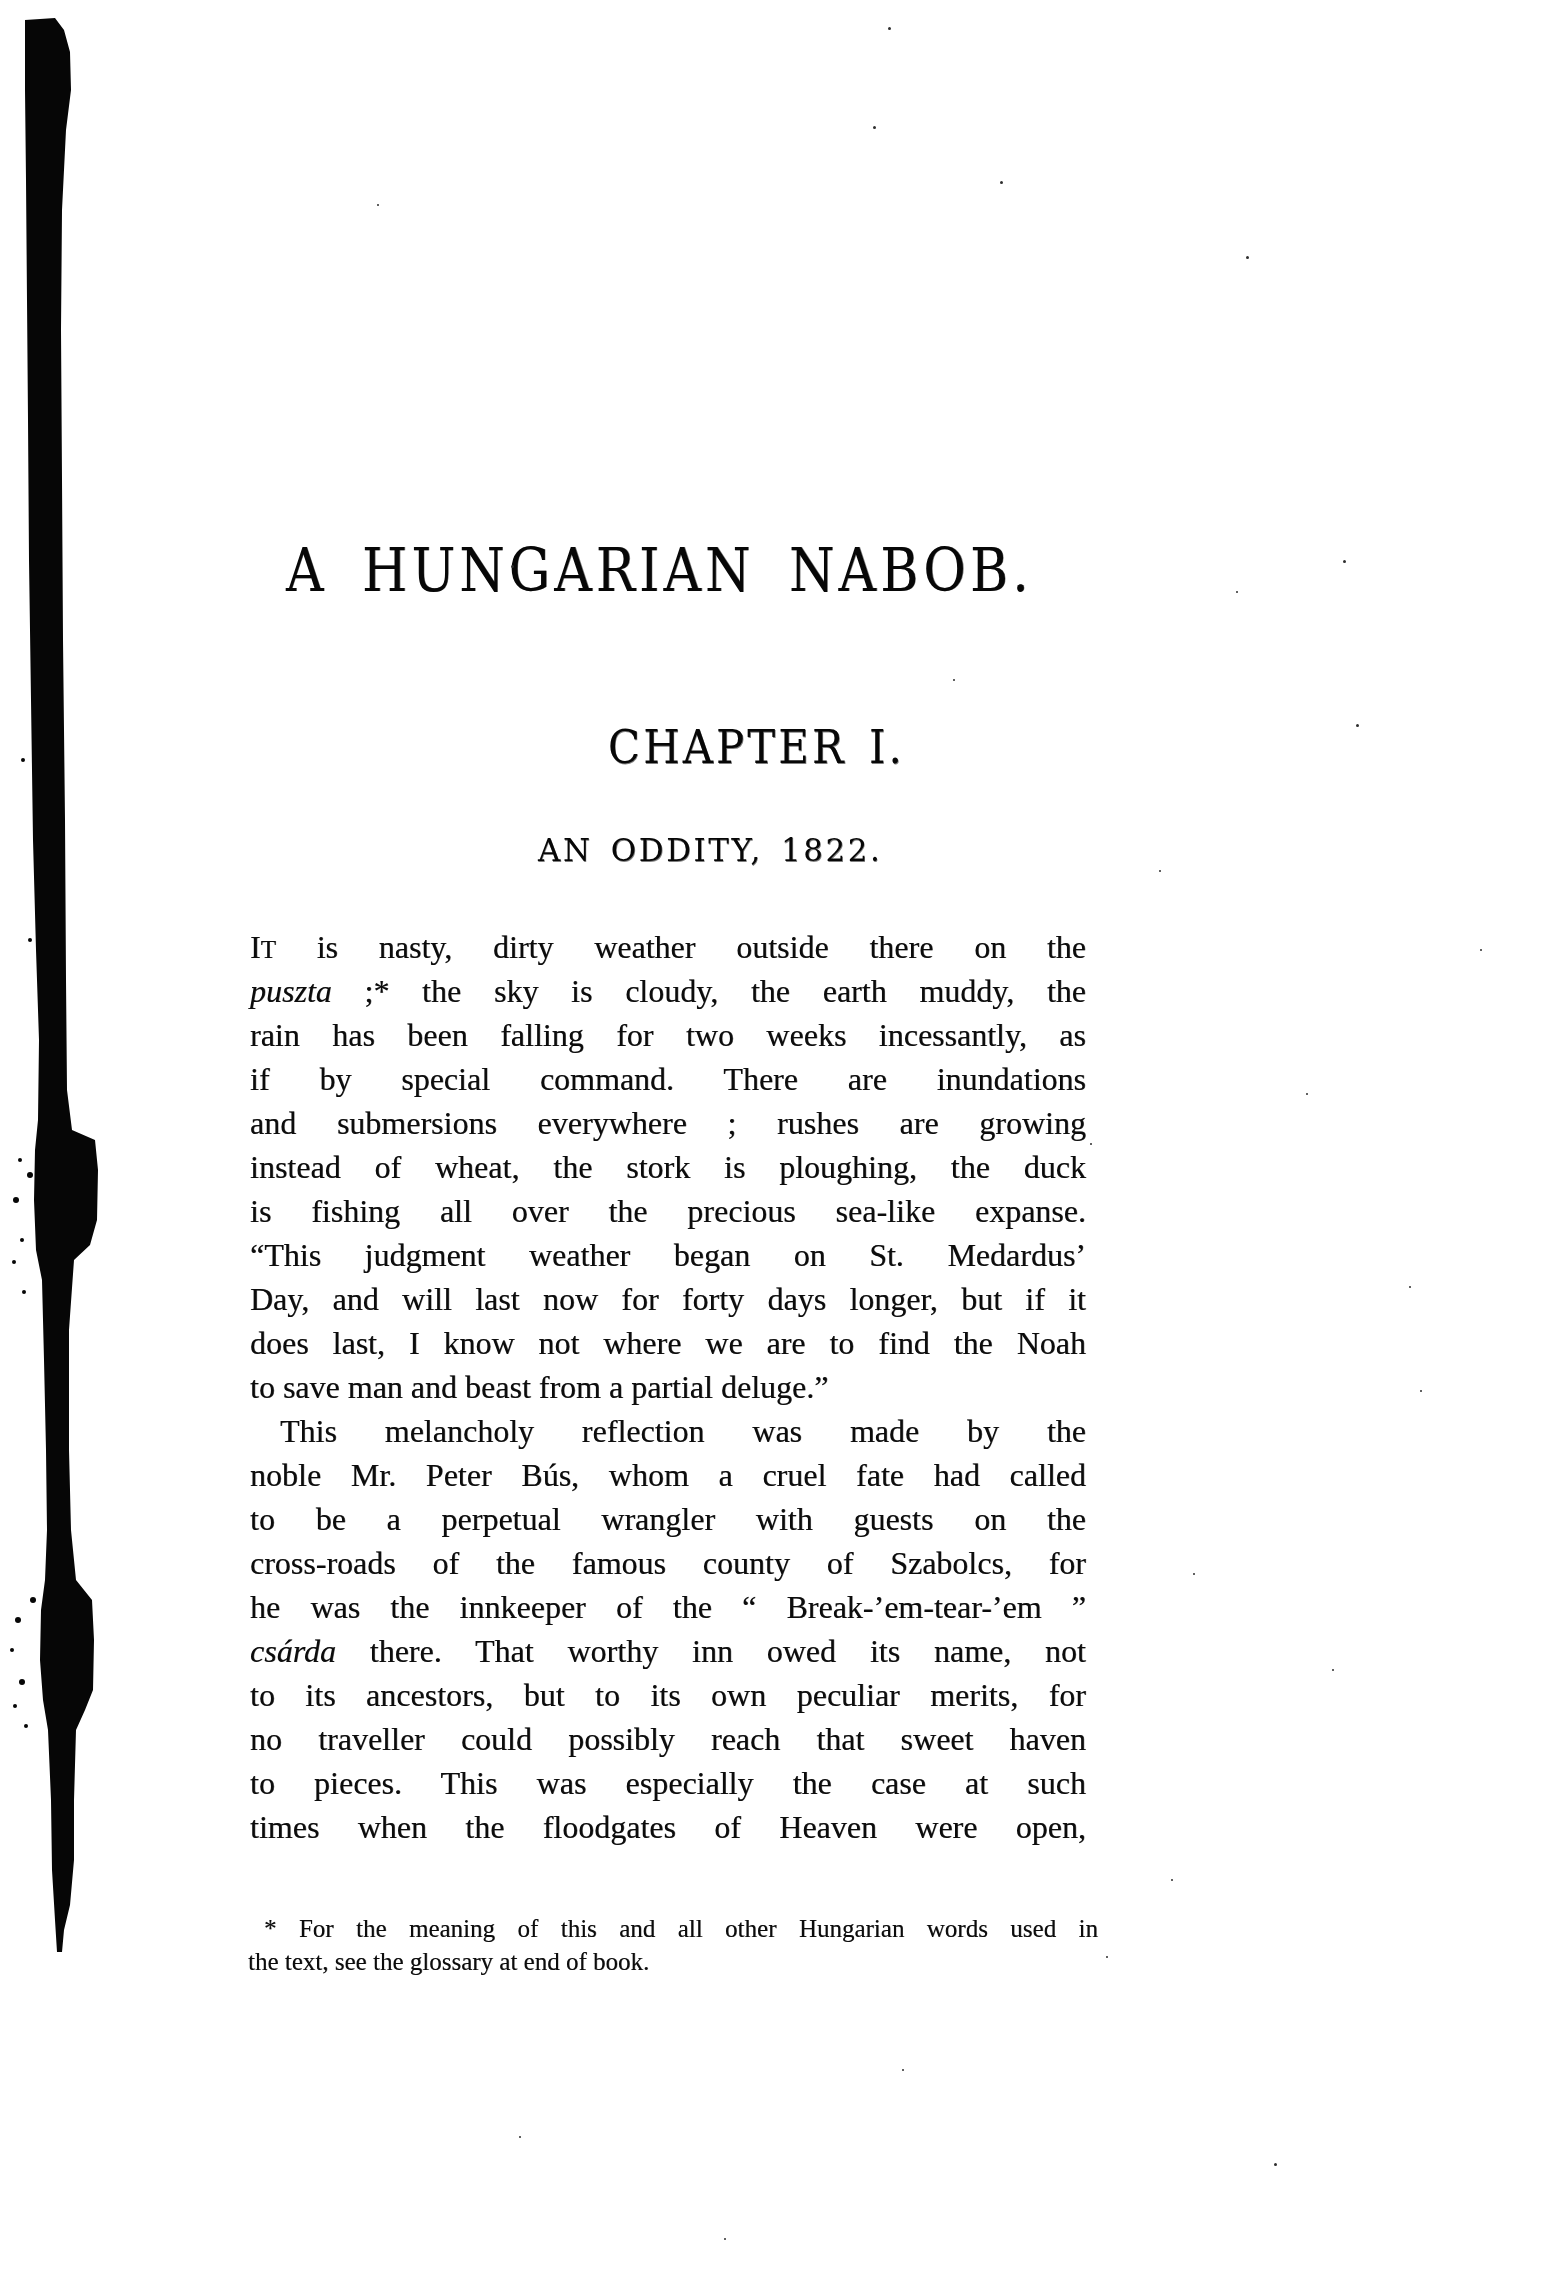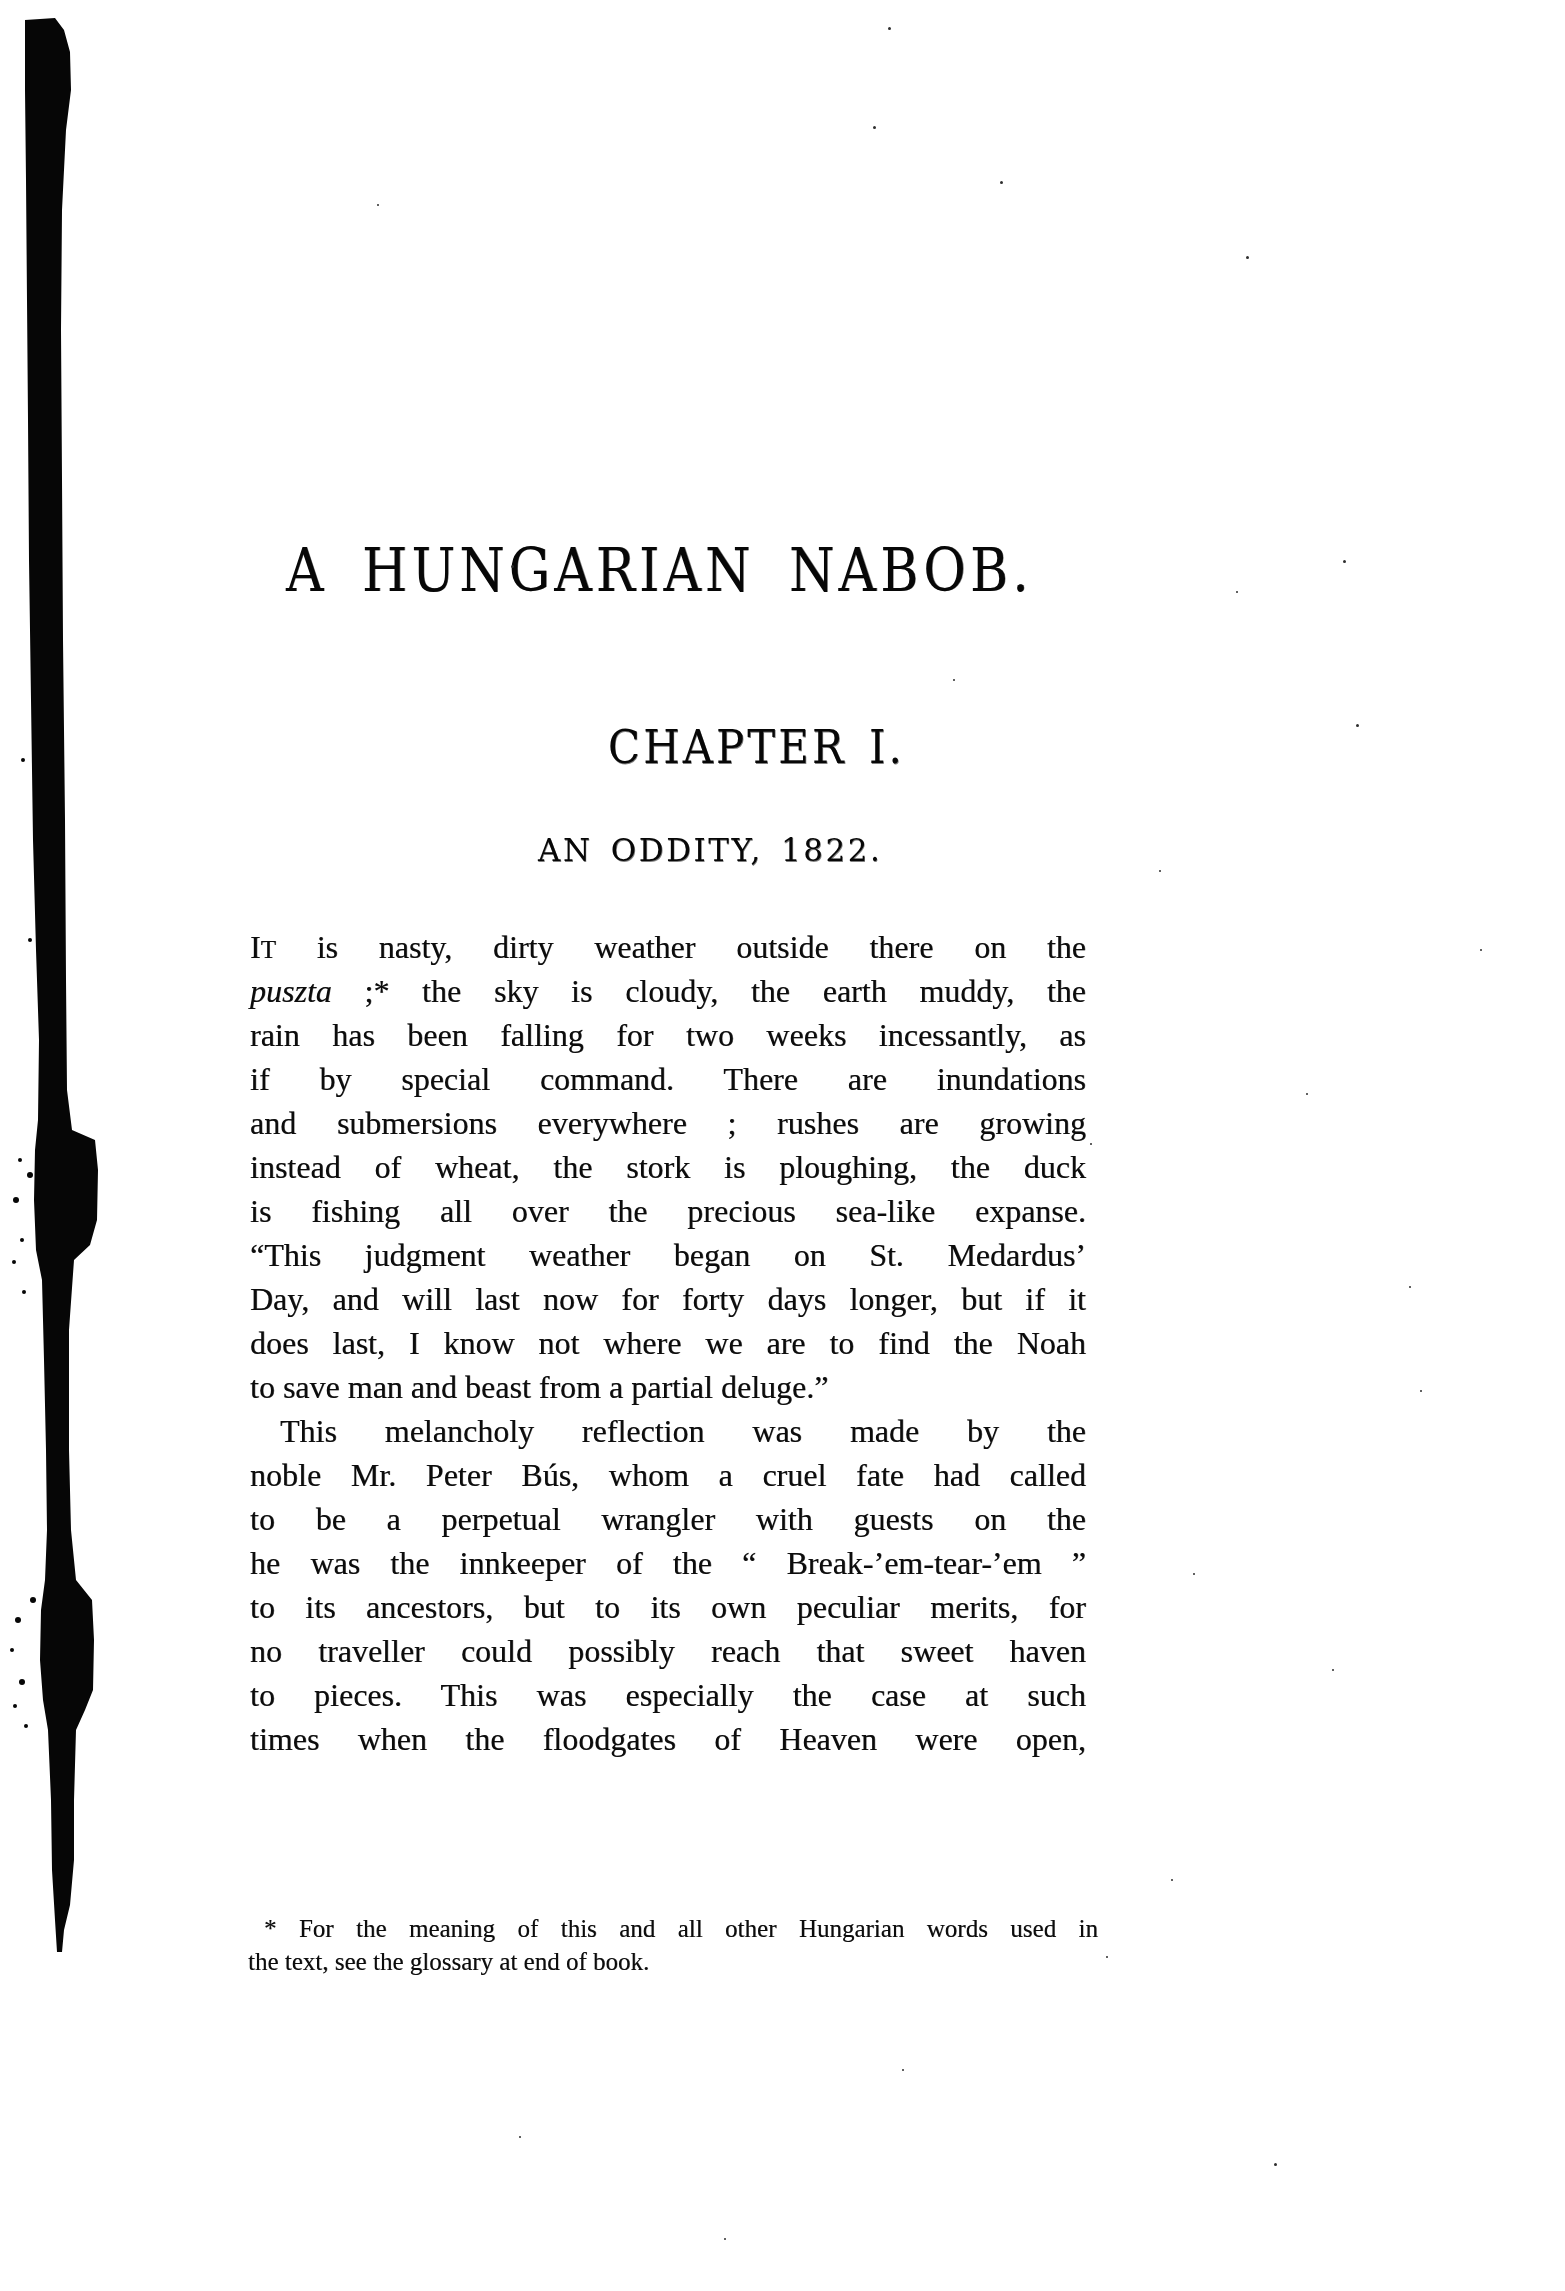--- a/index.html
+++ b/index.html
@@ -122,21 +122,23 @@
       <div class="bodyline j"><span>and submersions everywhere ; rushes are growing</span></div>
       <div class="bodyline j"><span>instead of wheat, the stork is ploughing, the duck</span></div>
       <div class="bodyline j"><span>is fishing all over the precious sea-like expanse.</span></div>
       <div class="bodyline j"><span>“This judgment weather began on St. Medardus’</span></div>
       <div class="bodyline j"><span>Day, and will last now for forty days longer, but if it</span></div>
       <div class="bodyline j"><span>does last, I know not where we are to find the Noah</span></div>
       <div class="bodyline"><span>to save man and beast from a partial deluge.”</span></div>
       <div class="bodyline j indent"><span>This melancholy reflection was made by the</span></div>
       <div class="bodyline j"><span>noble Mr. Peter Bús, whom a cruel fate had called</span></div>
       <div class="bodyline j"><span>to be a perpetual wrangler with guests on the</span></div>
+      <div class="bodyline j"><span>cross-roads of the famous county of Szabolcs, for</span></div>
       <div class="bodyline j"><span>he was the innkeeper of the “ Break-’em-tear-’em ”</span></div>
+      <div class="bodyline j"><span class="i">csárda</span><span> there.  That worthy inn owed its name, not</span></div>
       <div class="bodyline j"><span>to its ancestors, but to its own peculiar merits, for</span></div>
       <div class="bodyline j"><span>no traveller could possibly reach that sweet haven</span></div>
       <div class="bodyline j"><span>to pieces.  This was especially the case at such</span></div>
       <div class="bodyline j"><span>times when the floodgates of Heaven were open,</span></div>
     </div>
 
   <div class="footnote-block" id="footnote-lines">
       <div class="footline j indent"><span>* For the meaning of this and all other Hungarian words used in</span></div>
       <div class="footline"><span>the text, see the glossary at end of book.</span></div>
     </div>

